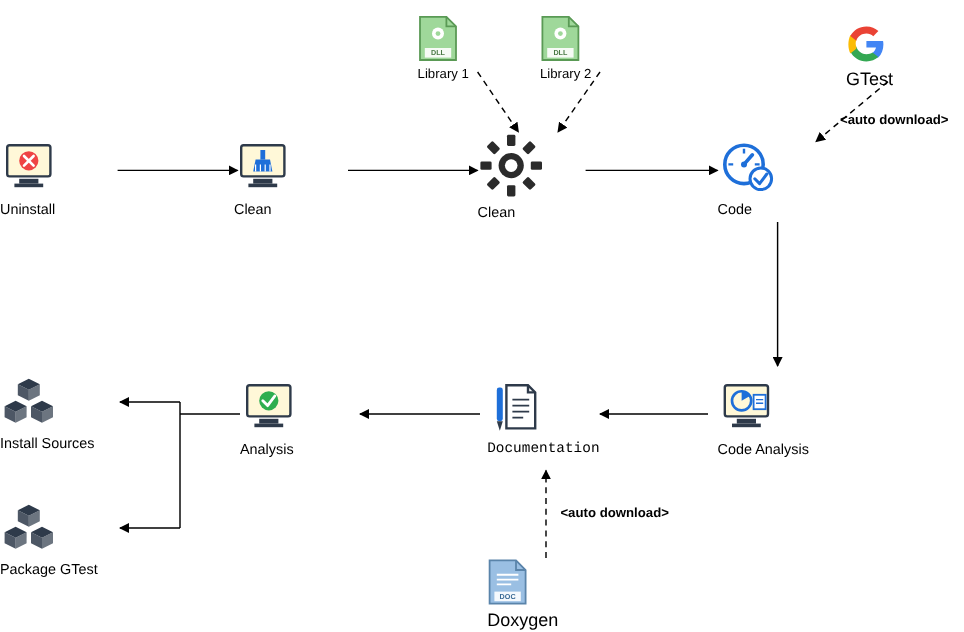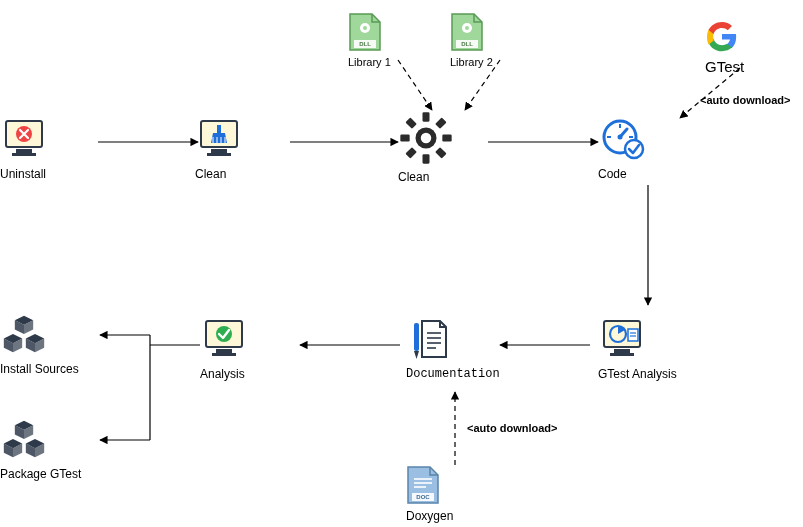--- a/index.html
+++ b/index.html
@@ -148,21 +148,21 @@
       <rect x="6" y="6" width="36" height="26" rx="2" fill="#fff8d8" stroke="#2e3a4a" stroke-width="2"></rect>
       <rect x="16" y="34" width="16" height="4" fill="#2e3a4a"></rect>
       <rect x="12" y="38" width="24" height="3" fill="#2e3a4a"></rect>
       <circle cx="20" cy="19" r="8" fill="none" stroke="#1e6fd9" stroke-width="2.2"></circle>
       <path d="M20 19 L20 11 A8 8 0 0 1 27 15 Z" fill="#1e6fd9"></path>
       <rect x="30" y="14" width="10" height="12" fill="#fff" stroke="#1e6fd9" stroke-width="1.5"></rect>
       <line x1="32" y1="18" x2="38" y2="18" stroke="#1e6fd9" stroke-width="1.2"></line>
       <line x1="32" y1="21" x2="38" y2="21" stroke="#1e6fd9" stroke-width="1.2"></line>
     </svg>
   </div>
-  <div class="label">GTest Analysis</div>
+  <div class="label">Code Analysis</div>
 </div>
 
 <div class="node" style="left:406px; top:315px;font-family:Liberation Mono, monospace;">
   <div class="icon-wrap">
     <svg viewBox="0 0 48 48" width="48" height="48">
       <path d="M16 6 H34 L40 12 V42 H16 Z" fill="#fff" stroke="#2e3a4a" stroke-width="2"></path>
       <path d="M34 6 V12 H40" fill="none" stroke="#2e3a4a" stroke-width="2"></path>
       <line x1="21" y1="18" x2="35" y2="18" stroke="#2e3a4a" stroke-width="1.6"></line>
       <line x1="21" y1="23" x2="35" y2="23" stroke="#2e3a4a" stroke-width="1.6"></line>
       <line x1="21" y1="28" x2="35" y2="28" stroke="#2e3a4a" stroke-width="1.6"></line>
@@ -270,17 +270,17 @@
     <svg viewBox="0 0 34 40" width="34" height="40">
       <path d="M2 2 H24 L32 10 V38 H2 Z" fill="#9abfe3" stroke="#5a84aa" stroke-width="1.5"></path>
       <path d="M24 2 V10 H32" fill="none" stroke="#5a84aa" stroke-width="1.5"></path>
       <line x1="8" y1="14" x2="26" y2="14" stroke="#fff" stroke-width="1.6"></line>
       <line x1="8" y1="18" x2="26" y2="18" stroke="#fff" stroke-width="1.6"></line>
       <line x1="8" y1="22" x2="20" y2="22" stroke="#fff" stroke-width="1.6"></line>
       <rect x="6" y="28" width="22" height="8" fill="#fff" opacity="0.9"></rect>
       <text x="17" y="34" font-size="6" text-anchor="middle" fill="#3a6a95" font-family="Arial" font-weight="bold">DOC</text>
     </svg>
   </div>
-  <div class="label" style="font-size:12px;">Doxygen</div>
+  <div class="label" style="font-size:15px;">Doxygen</div>
 </div>
 
 <div class="annot" style="left:700px; top:94px;">&lt;auto download&gt;</div>
 <div class="annot" style="left:467px; top:422px;">&lt;auto download&gt;</div>
 
 </body></html>

